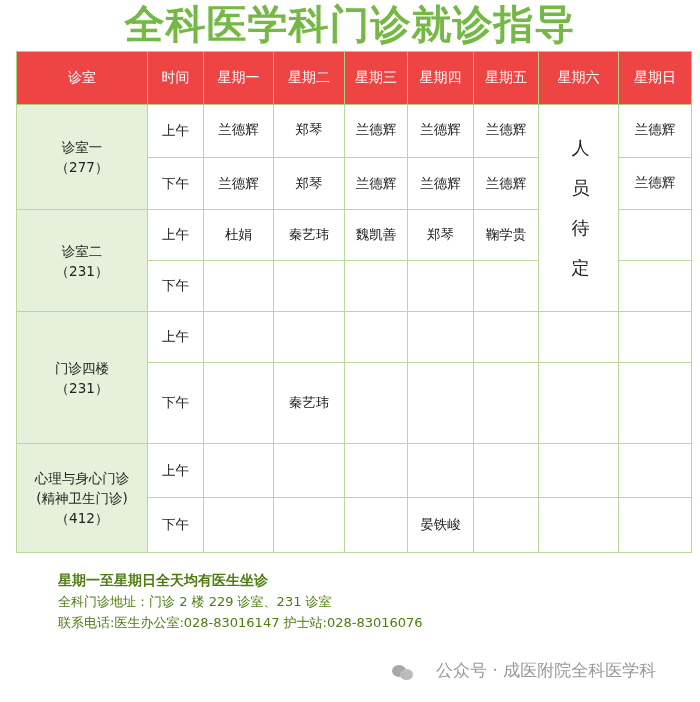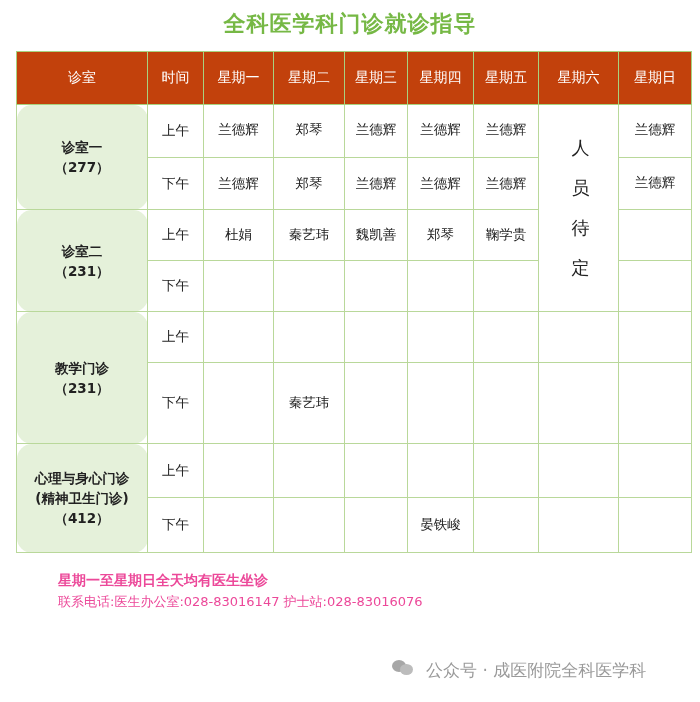--- a/index.html
+++ b/index.html
@@ -1,36 +1,36 @@
 <!DOCTYPE html>
 <html><head>
 <meta charset="utf-8">
 <style>
   html, body { margin:0; padding:0; background:#ffffff; }
   body { width:700px; height:702px; position:relative; overflow:hidden;
          font-family:"DejaVu Sans", "Liberation Sans", sans-serif; color:#222; }
   .title { position:absolute; left:0; top:4px; width:700px; text-align:center;
-           font-size:22px; font-weight:bold; color:#76b845; letter-spacing:1px; line-height:40px; }
+           font-size:40px; font-weight:bold; color:#76b845; letter-spacing:1px; line-height:40px; }
   table.sched { position:absolute; left:16px; top:51px; border-collapse:collapse;
                 table-layout:fixed; width:675px; }
   table.sched td, table.sched th { border:1.5px solid #b9d89a; padding:0; text-align:center;
                 font-size:13.5px; vertical-align:middle; }
-  table.sched th { background:#c2410c; color:#ffffff; font-weight:normal; height:52px;
+  table.sched th { background:#ef4444; color:#ffffff; font-weight:normal; height:52px;
                    border-color:#a8d27f; font-size:14px; }
-  td.room { background:#e5f1da; font-weight:bold; font-size:13.5px; line-height:20px;border-radius:15px; }
+  td.room { background:#e5f1da; font-weight:normal; font-size:13.5px; line-height:20px; }
   td.period { font-size:14px; }
   td.cell { vertical-align:middle; }
   td.cell.top { vertical-align:top; padding-top:16px; }
   td.pending { vertical-align:middle; }
   .pending-text { display:inline-block; width:14px; line-height:40px; font-size:18px; }
-  .footer { position:absolute; left:58px; top:570px; font-size:13px; line-height:21px; color:#ec4899;
+  .footer { position:absolute; left:58px; top:570px; font-size:13px; line-height:21px; color:#4d7c0f;
             font-family:"DejaVu Sans", sans-serif; }
   .footer .lead { font-weight:bold; font-size:14px; }
   .watermark { position:absolute; left:392px; top:659px; font-size:17px; color:#9a9a9a;
-               display:flex; align-items:flex-start; gap:12px; }
+               display:flex; align-items:flex-end; gap:22px; }
   .wm-icon { width:22px; height:18px; position:relative; }
   .wm-icon::before { content:""; position:absolute; left:0; top:1px; width:14px; height:12px;
                      border-radius:50%; background:#a7a7a7; }
   .wm-icon::after { content:""; position:absolute; left:8px; top:5px; width:13px; height:11px;
                     border-radius:50%; background:#bcbcbc; }
 </style>
 </head>
 <body>
 
 <div class="title">全科医学科门诊就诊指导</div>
@@ -106,21 +106,21 @@
       <td class="cell"></td>
       <td class="cell"></td>
       <td class="cell"></td>
       <td class="cell"></td>
       <td class="cell"></td>
       <td class="cell"></td>
     </tr>
 
     <tr style="height:51px">
       <td class="room" rowspan="2">
-        <div>教学门诊</div>
+        <div>门诊四楼</div>
         <div>（231）</div>
       </td>
       <td class="period">上午</td>
       <td class="cell"></td>
       <td class="cell"></td>
       <td class="cell"></td>
       <td class="cell"></td>
       <td class="cell"></td>
       <td class="cell"></td>
       <td class="cell"></td>
@@ -159,19 +159,20 @@
       <td class="cell">晏铁峻</td>
       <td class="cell"></td>
       <td class="cell"></td>
       <td class="cell"></td>
     </tr>
   </tbody>
 </table>
 
 <div class="footer">
   <div class="lead">星期一至星期日全天均有医生坐诊</div>
+  <div>全科门诊地址：门诊 2 楼 229 诊室、231 诊室</div>
   <div>联系电话:医生办公室:028-83016147  护士站:028-83016076</div>
 </div>
 
 <div class="watermark">
   <span class="wm-icon"></span>
   <span>公众号 · 成医附院全科医学科</span>
 </div>
 
 </body></html>

